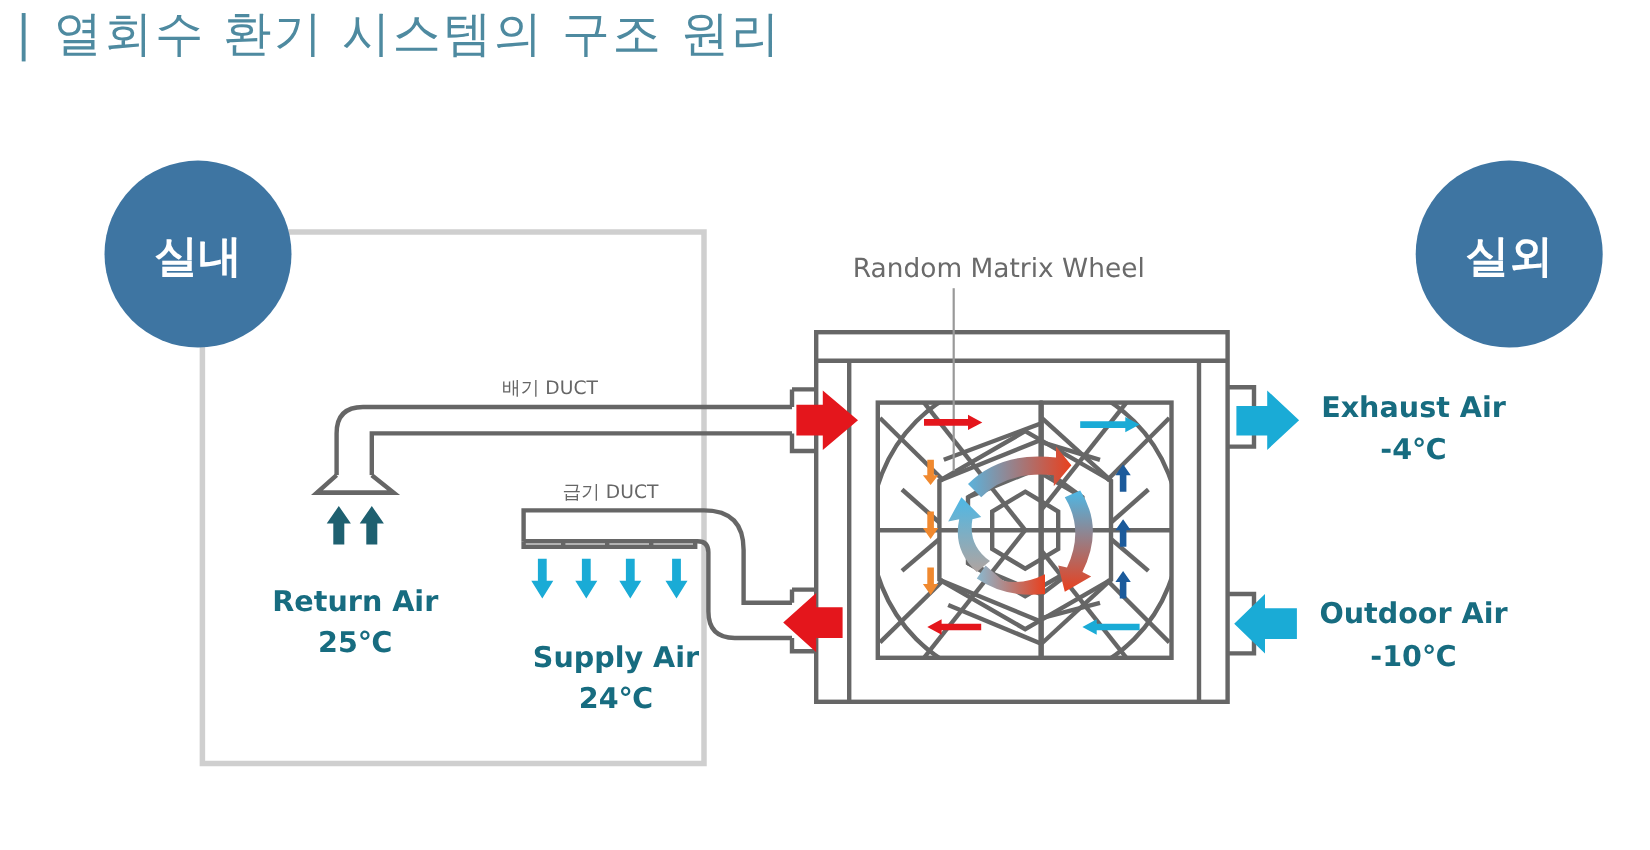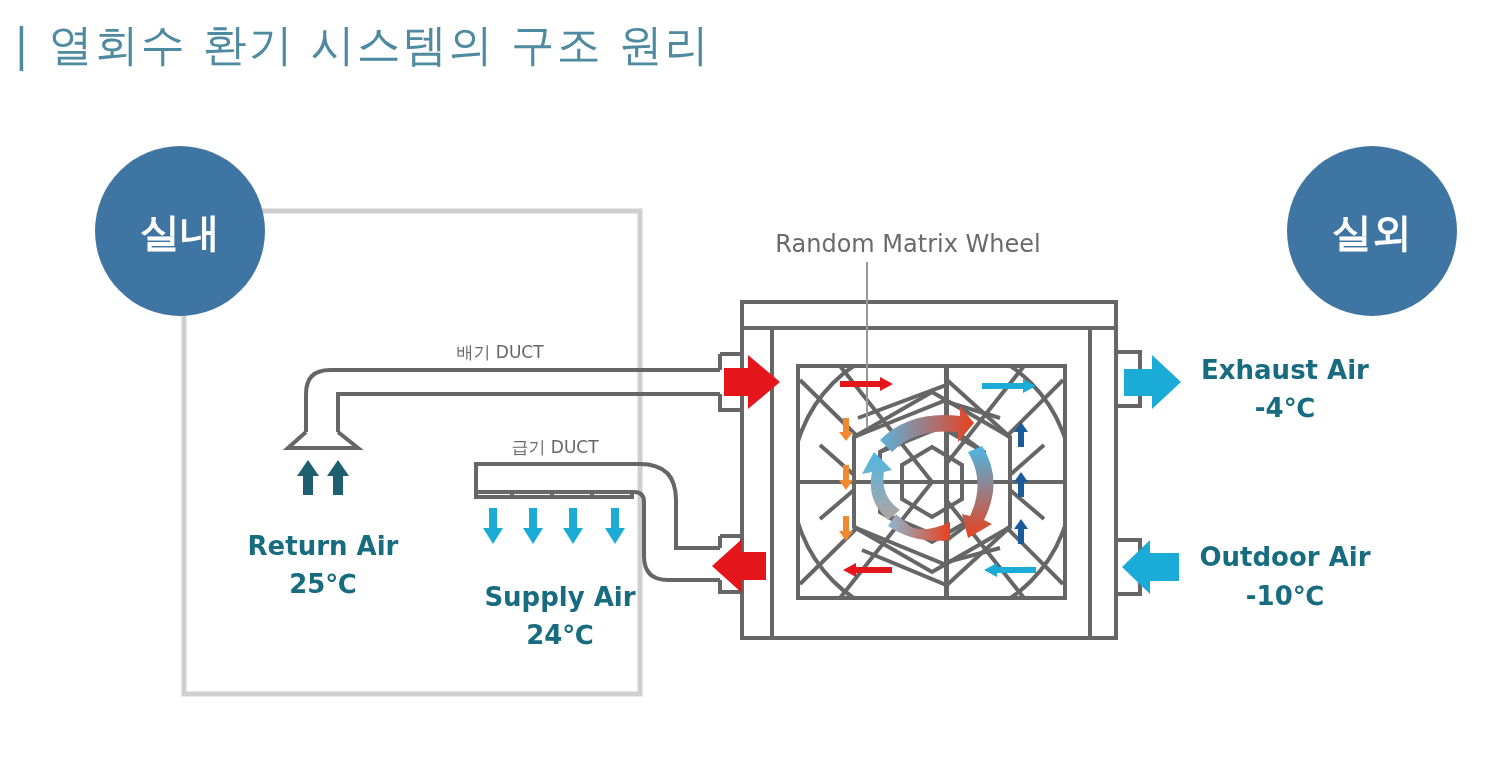--- a/index.html
+++ b/index.html
@@ -1,18 +1,18 @@
 <!DOCTYPE html>
 <html><head>
   <meta charset="utf-8">
   <style>
     html, body { margin: 0; padding: 0; background: #ffffff; }
     body { width: 1500px; height: 773px; position: relative; overflow: hidden; font-family: "DejaVu Sans", sans-serif; }
     .title {
-      position: absolute; left: 14px; top: 16px;
+      position: absolute; left: 14px; top: 1px;
       font-family: "DejaVu Serif", serif; font-size: 44px; color: #4e8aa0;
       letter-spacing: 2px; white-space: nowrap;
     }
     .title .bar { color: #4e8aa0; margin-right: 18px; font-weight: 300; }
     svg#diagram { position: absolute; left: 0; top: 0; }
     .lbl-teal { fill: #176c80; font-family: "DejaVu Sans", sans-serif; font-weight: bold; font-size: 26px; }
     .lbl-grey { fill: #666666; font-family: "DejaVu Sans", sans-serif; font-size: 17px; }
     .lbl-wheel { fill: #6a6a6a; font-family: "DejaVu Sans", sans-serif; font-size: 24px; }
     .circle-lbl { fill: #ffffff; font-family: "DejaVu Sans", sans-serif; font-weight: bold; font-size: 40px; }
   </style>

